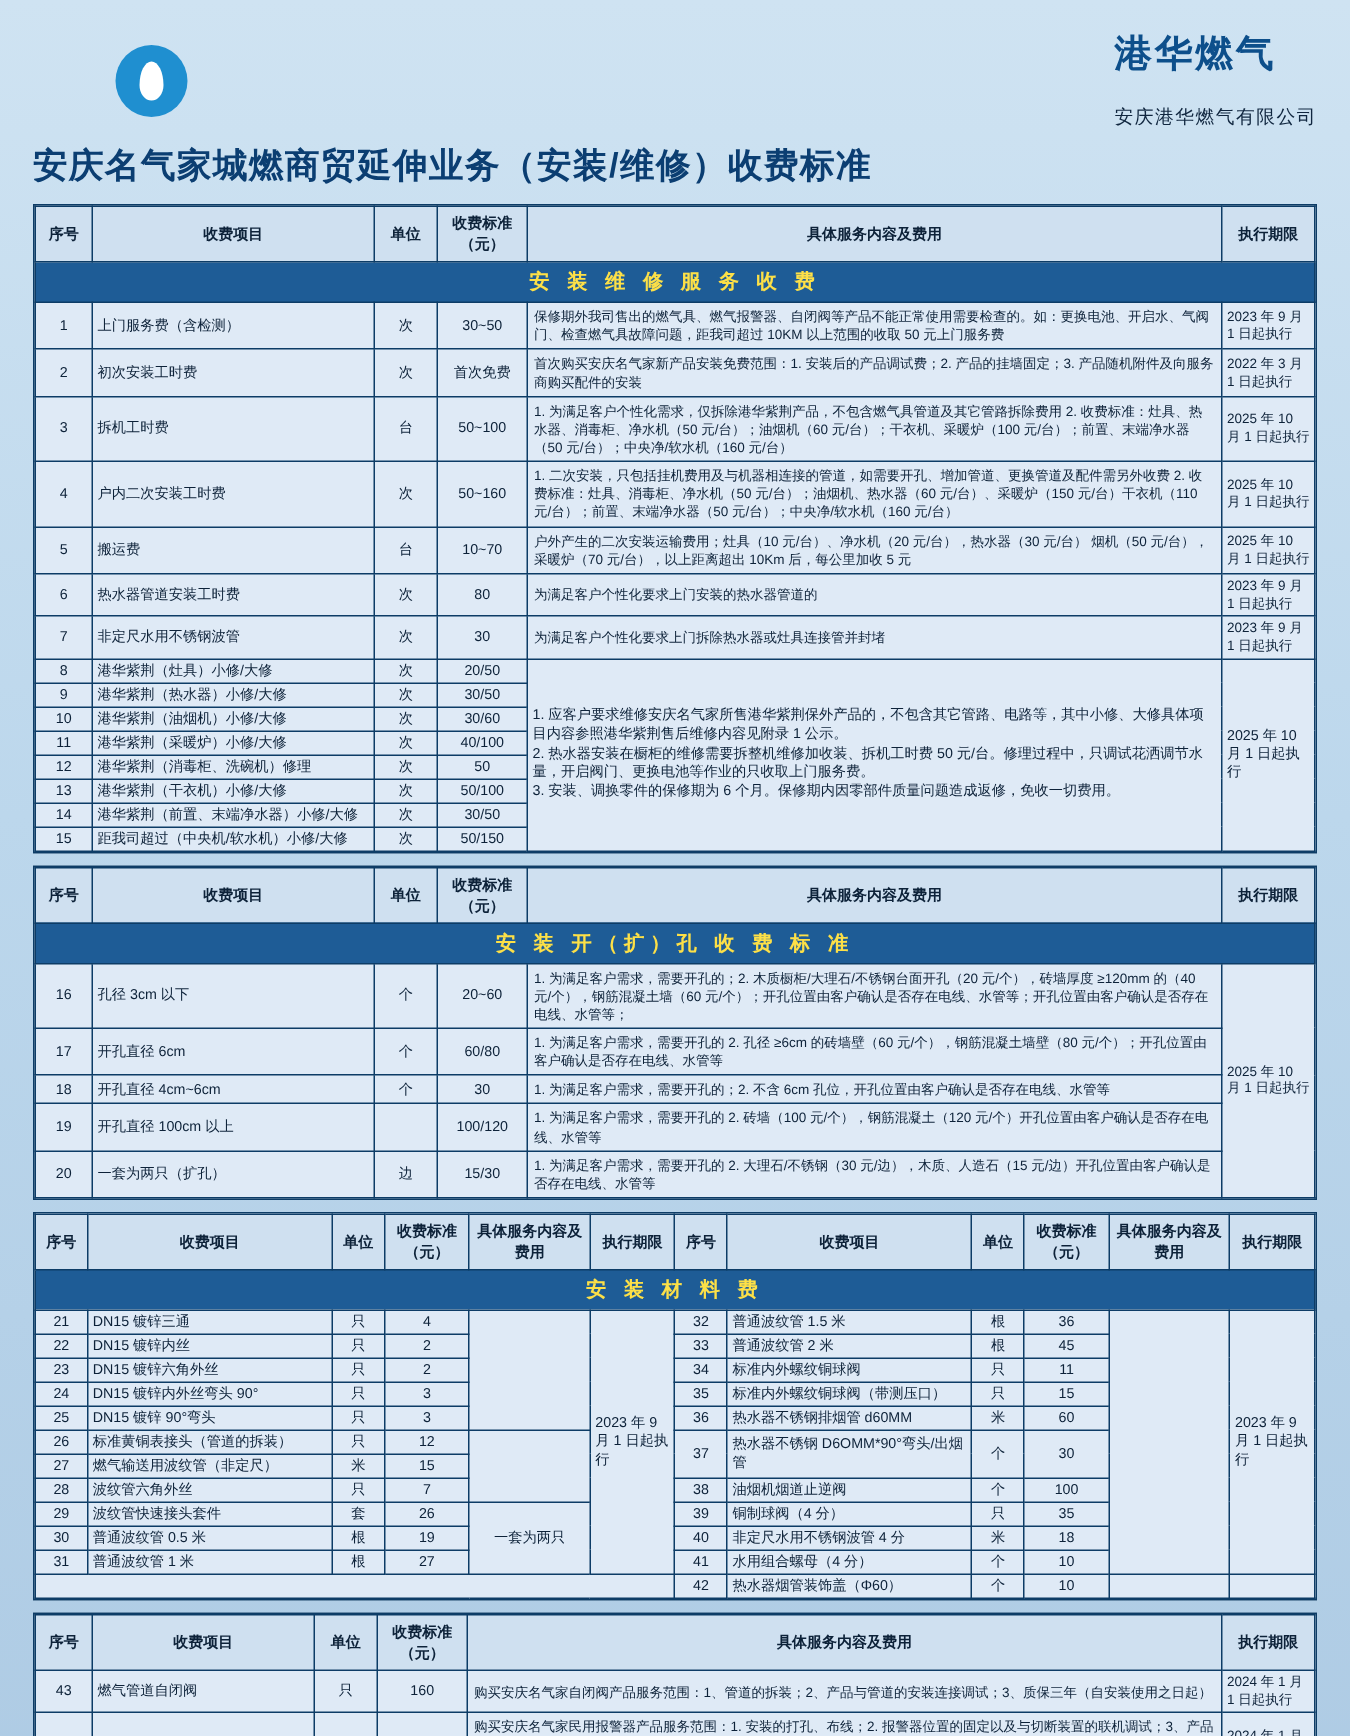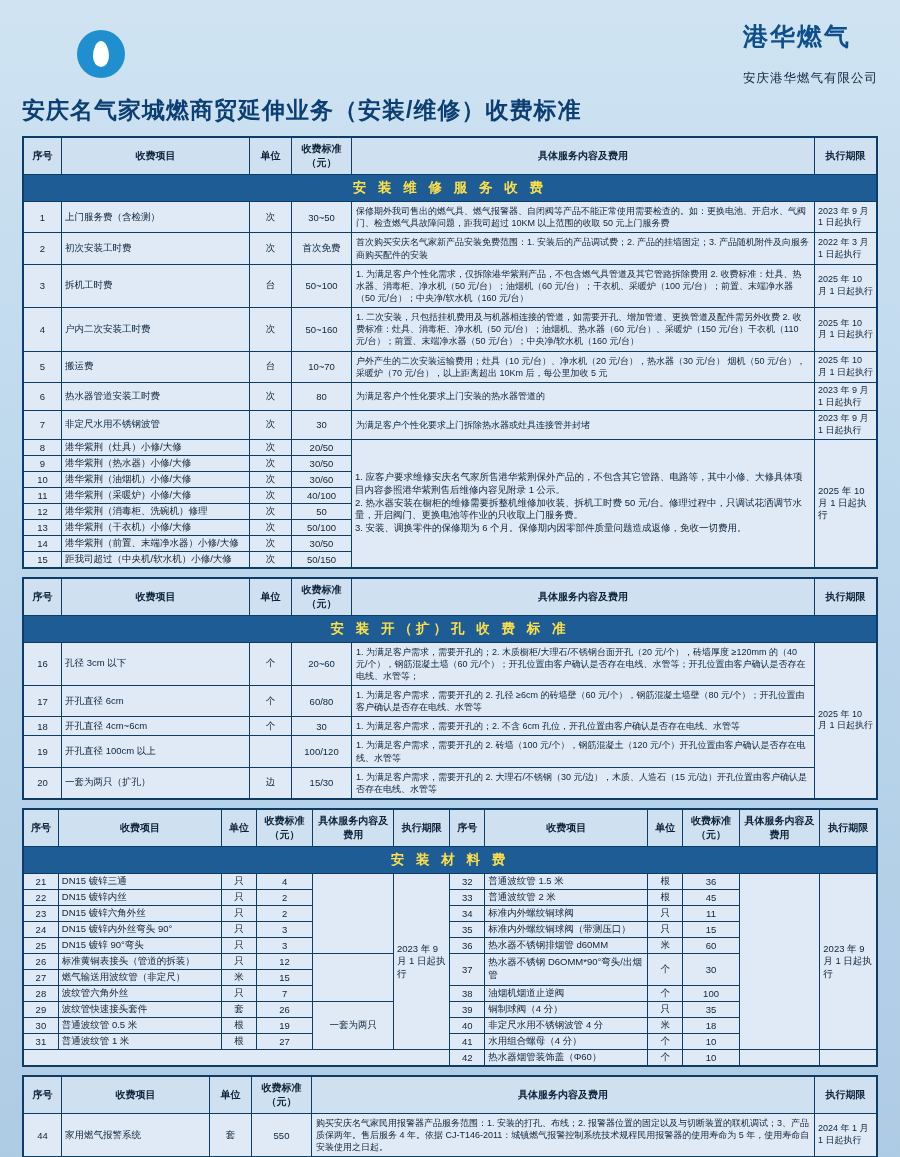--- a/index.html
+++ b/index.html
@@ -493,20 +493,28 @@
         <td>序号</td>
         <td>收费项目</td>
         <td>单位</td>
         <td>收费标准（元）</td>
         <td>具体服务内容及费用</td>
         <td>执行期限</td>
       </tr>
       </thead>
       <tbody>
         <tr>
+          <td class="c">43</td>
+          <td class="name">燃气管道自闭阀</td>
+          <td class="c">只</td>
+          <td class="c">160</td>
+          <td class="detail">购买安庆名气家自闭阀产品服务范围：1、管道的拆装；2、产品与管道的安装连接调试；3、质保三年（自安装使用之日起）</td>
+          <td class="term">2024 年 1 月 1 日起执行</td>
+        </tr>
+        <tr>
           <td class="c">44</td>
           <td class="name">家用燃气报警系统</td>
           <td class="c">套</td>
           <td class="c">550</td>
           <td class="detail">购买安庆名气家民用报警器产品服务范围：1. 安装的打孔、布线；2. 报警器位置的固定以及与切断装置的联机调试；3、产品质保两年。售后服务 4 年。依据 CJ-T146-2011：城镇燃气报警控制系统技术规程民用报警器的使用寿命为 5 年，使用寿命自安装使用之日起。</td>
           <td class="term">2024 年 1 月 1 日起执行</td>
         </tr>
       </tbody>
     </table>
   </div>

